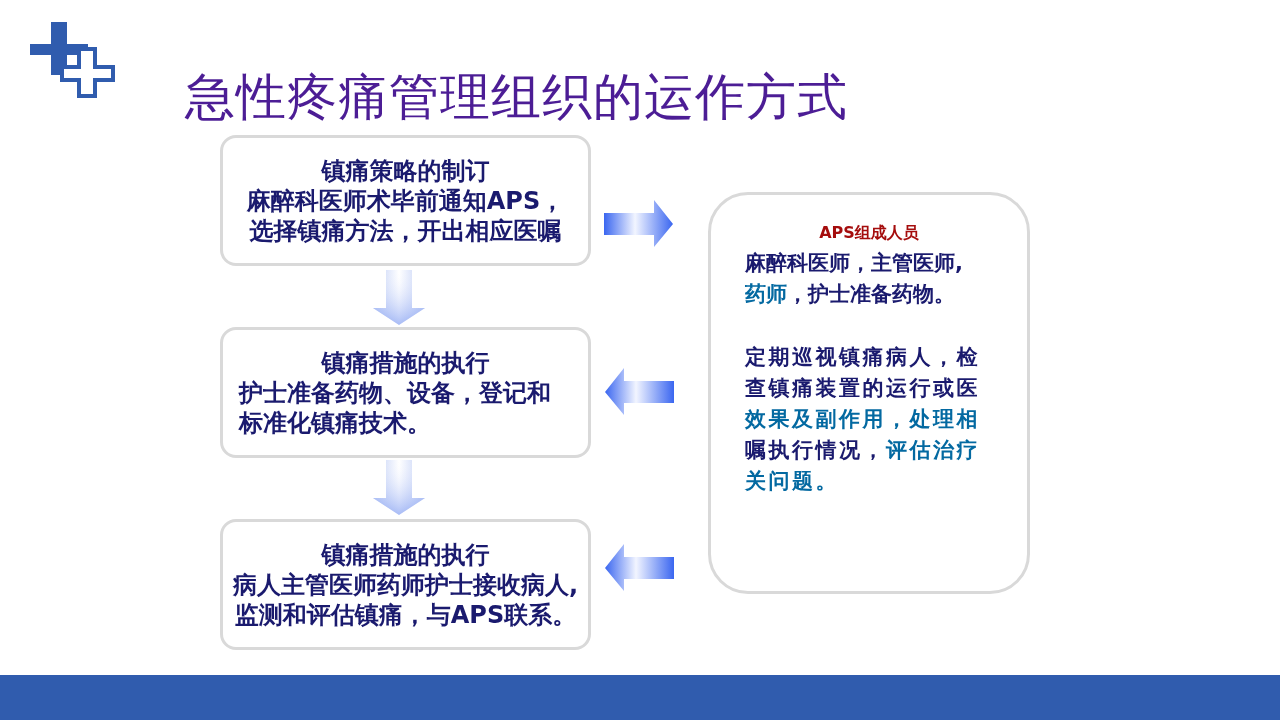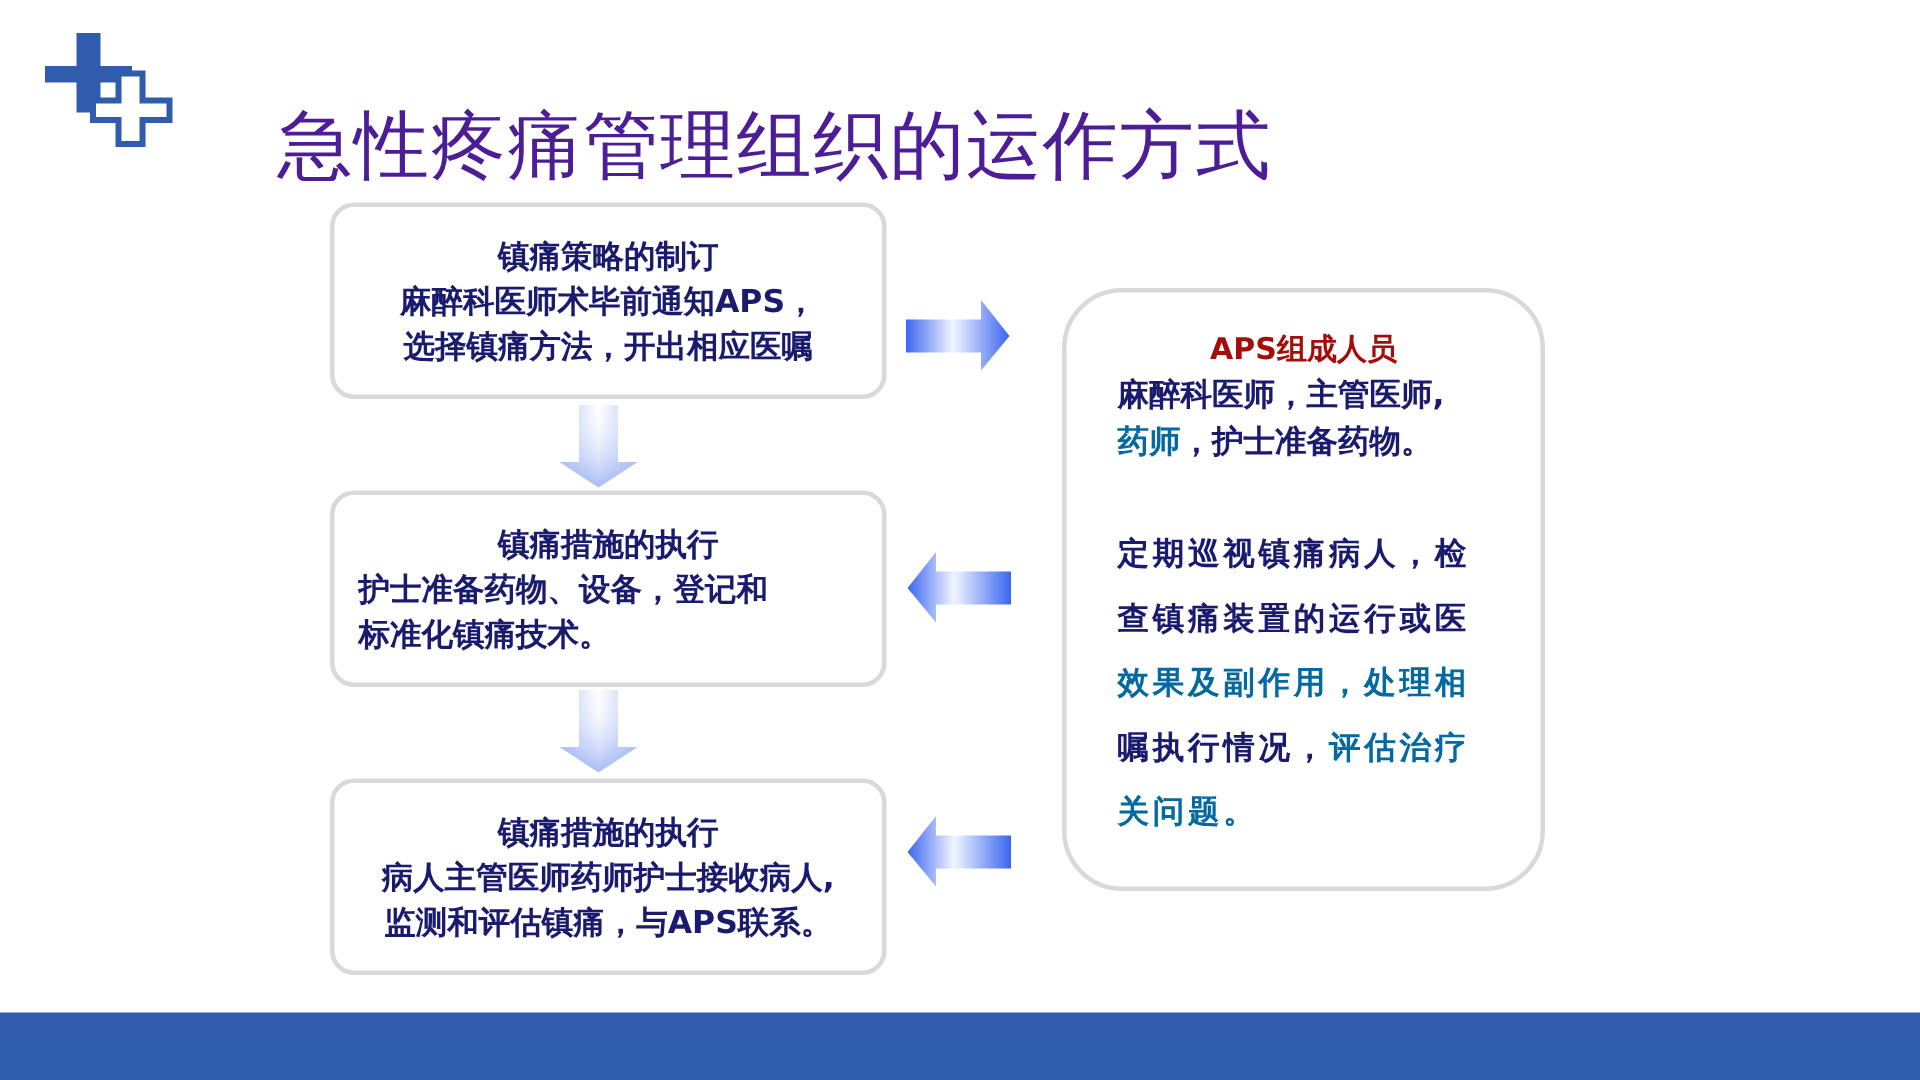--- a/index.html
+++ b/index.html
@@ -10,40 +10,40 @@
 
     .title {
       position: absolute; left: 185px; top: 34px;
       font-size: 50px; font-weight: normal; color: #4c1d95;
       letter-spacing: 1px; line-height: 62px; white-space: nowrap; margin-top: 32px;
     }
 
     .box {
       position: absolute; background: #ffffff;
       border: 3px solid #d9d9d9; border-radius: 16px;
-      color: #1a1a6e; font-weight: bold; font-size: 21px; line-height: 30px;
+      color: #1a1a6e; font-weight: bold; font-size: 24px; line-height: 30px;
     }
     .box .line { display: block; white-space: nowrap; }
     .center { text-align: center; }
 
     #box1 { left: 220px; top: 135px; width: 371px; height: 131px; padding-top: 18px; text-align: center; }
     #box2 { left: 220px; top: 327px; width: 371px; height: 131px; padding-top: 18px; }
     #box2 .line { padding-left: 16px; }
     #box2 .line.center { padding-left: 0; }
     #box3 { left: 220px; top: 519px; width: 371px; height: 131px; padding-top: 18px; text-align: center; }
 
     #box-right {
       left: 708px; top: 192px; width: 322px; height: 402px;
       border-radius: 40px; padding: 22px 0 0 34px;
       font-size: 21px; line-height: 31px;
     }
-    #box-right .heading { color: #a50d0d; font-size: 20px; text-align: center; padding-right: 34px; display: block; }
+    #box-right .heading { color: #a50d0d; font-size: 16px; text-align: center; padding-right: 34px; display: block; }
     #box-right .red { color: #0369a1; }
     #box-right .gap { height: 32px; }
-    #box-right .wide { letter-spacing: 2.5px; margin-top: 12px; }
+    #box-right .wide { letter-spacing: 2.5px; }
 
     .arrow { position: absolute; }
 
     .footer-bar { position: absolute; left: 0; top: 675px; width: 1280px; height: 45px; background: #305cae; }
   </style>
 </head>
 <body>
 
 <svg class="logo" viewBox="0 0 86 76">
   <polygon points="21,0 37,0 37,22 58,22 58,33 37,33 37,53 21,53 21,33 0,33 0,22 21,22" fill="#305cae"></polygon>

